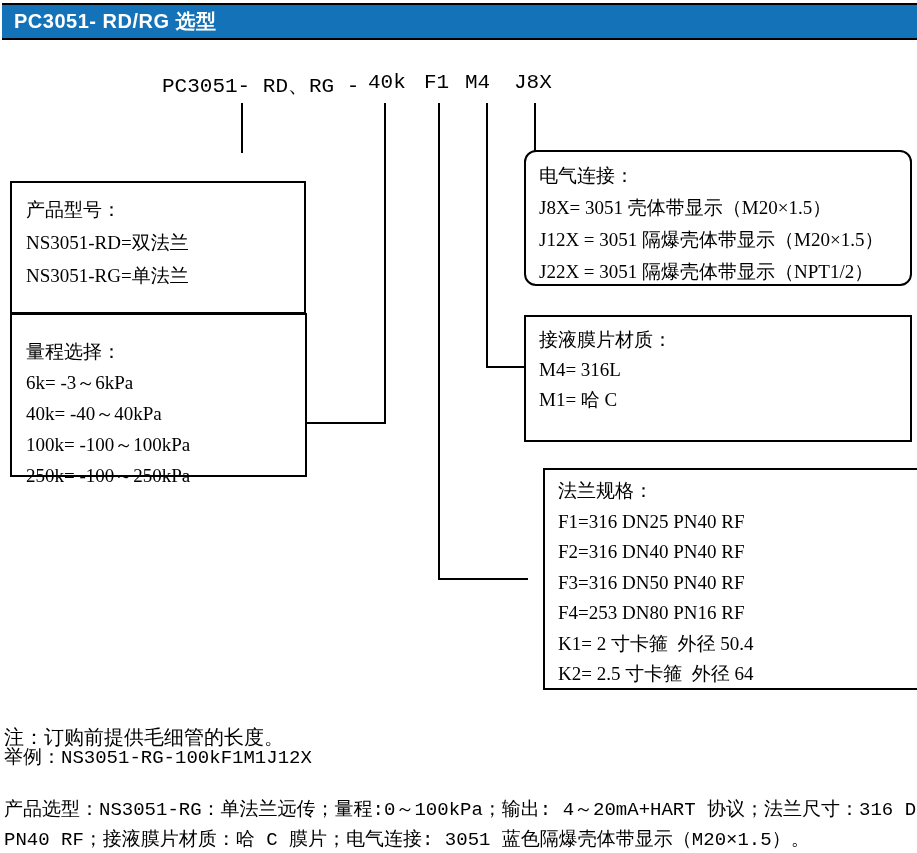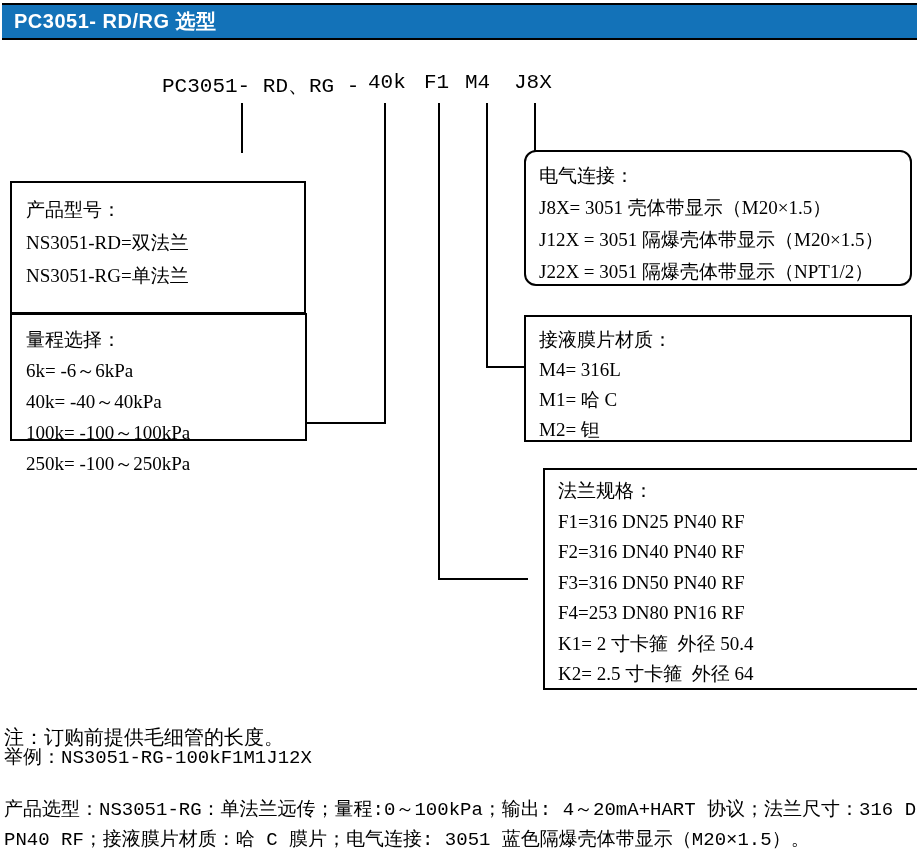--- a/index.html
+++ b/index.html
@@ -52,40 +52,39 @@
   <div class="vline" style="left:486px;top:103px;height:265px;"></div>
   <div class="hline" style="left:486px;top:366px;width:39px;"></div>
   <div class="vline" style="left:534px;top:103px;height:48px;"></div>
 
   <div class="box b-product" style="left:10px;top:153px;width:296px;height:133px;padding:10px 0 0 14px;margin-top:28px;">
     <div class="box-line">产品型号：</div>
     <div class="box-line">NS3051-RD=双法兰</div>
     <div class="box-line">NS3051-RG=单法兰</div>
   </div>
 
-  <div class="box b-range" style="left:10px;top:313px;width:297px;height:128px;padding:9px 0 0 14px;">
+  <div class="box b-range" style="left:10px;top:313px;width:297px;height:164px;padding:21px 0 0 14px;">
     <div class="box-line">量程选择：</div>
-    <div class="box-line">6k= -6～6kPa</div>
+    <div class="box-line">6k= -3～6kPa</div>
     <div class="box-line">40k= -40～40kPa</div>
     <div class="box-line">100k= -100～100kPa</div>
     <div class="box-line">250k= -100～250kPa</div>
   </div>
 
   <div class="box b-elec" style="left:524px;top:150px;width:388px;height:136px;padding:8px 0 0 13px;border-radius:12px;">
     <div class="box-line">电气连接：</div>
     <div class="box-line">J8X= 3051 壳体带显示（M20×1.5）</div>
     <div class="box-line">J12X = 3051 隔爆壳体带显示（M20×1.5）</div>
     <div class="box-line">J22X = 3051 隔爆壳体带显示（NPT1/2）</div>
   </div>
 
   <div class="box b-diaph" style="left:524px;top:315px;width:388px;height:127px;padding:8px 0 0 13px;">
     <div class="box-line">接液膜片材质：</div>
     <div class="box-line">M4= 316L</div>
     <div class="box-line">M1= 哈 C</div>
-    <div class="box-line">M2= 钽</div>
   </div>
 
   <div class="box b-flange" style="left:543px;top:468px;width:385px;height:222px;padding:6px 0 0 13px;">
     <div class="box-line">法兰规格：</div>
     <div class="box-line">F1=316 DN25 PN40 RF</div>
     <div class="box-line">F2=316 DN40 PN40 RF</div>
     <div class="box-line">F3=316 DN50 PN40 RF</div>
     <div class="box-line">F4=253 DN80 PN16 RF</div>
     <div class="box-line">K1= 2 寸卡箍  外径 50.4</div>
     <div class="box-line">K2= 2.5 寸卡箍  外径 64</div>

